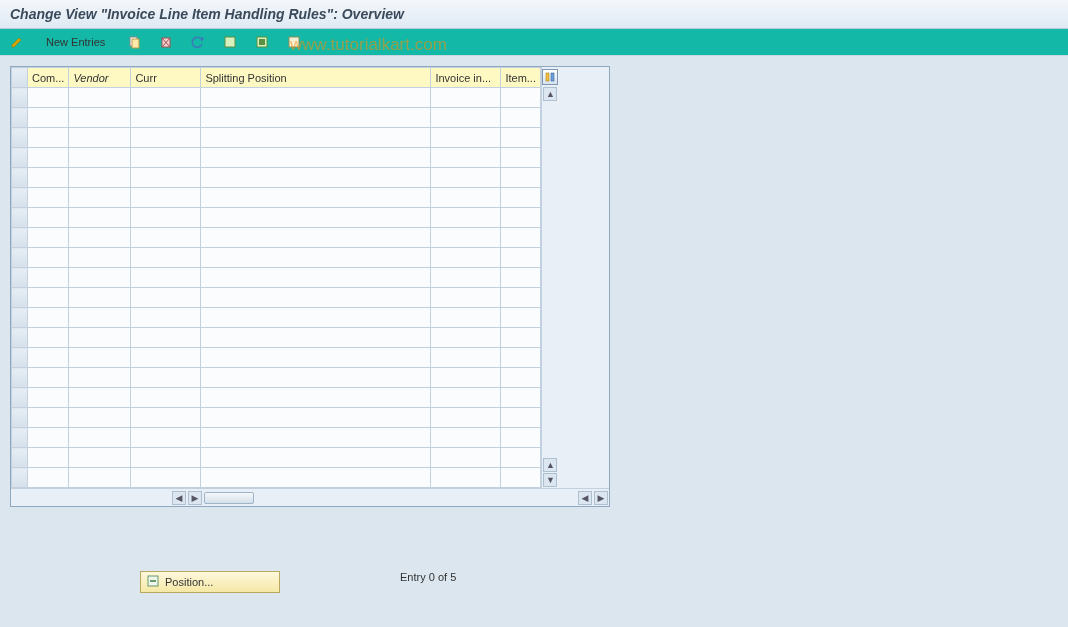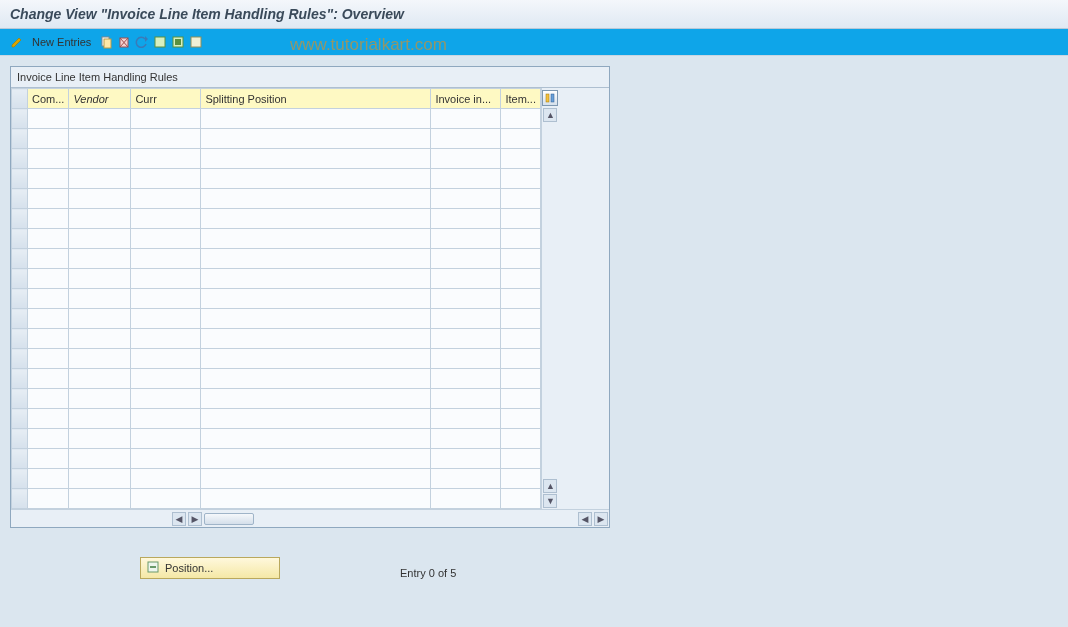--- a/index.html
+++ b/index.html
@@ -15,26 +15,26 @@
   .title-bar {
     background: linear-gradient(#f4f7fb, #dfe9f3);
     border-bottom: 1px solid #b8c9d8;
     padding: 6px 10px;
     font-size: 14px;
     font-weight: bold;
     font-style: italic;
     color: #3a4a5a;
   }
   .toolbar {
-    background: #0ea5e9;
+    background: #14b8a6;
     border-bottom: 1px solid #c9d6e2;
     padding: 4px 8px;
     display: flex;
     align-items: center;
-    gap: 0;
+    gap: 14px;
   }
   .tb-icon {
     width: 18px;
     height: 18px;
     display: inline-flex;
     align-items: center;
     justify-content: center;
     border: 1px solid transparent;
     cursor: pointer;
     font-size: 12px;
@@ -149,24 +149,24 @@
     width:50px; height:12px;
     background: linear-gradient(#f5f8fb,#d4dfea);
     border:1px solid #9fb4c8;
     margin:0 1px;
     border-radius:2px;
   }
   .hscroll-track { flex:1; height:12px; background:#e8eff6; }
   .bottom-bar {
     position: absolute;
     left: 0; right:0;
-    bottom: 44px;
+    bottom: 30px;
     padding: 4px 140px;
     display:flex;
-    align-items:flex-end;
+    align-items:flex-start;
     gap: 120px;
   }
   .position-btn {
     width: 140px;
     height: 22px;
     background: linear-gradient(#fff8dc,#f5e8a6);
     border:1px solid #b9a85d;
     display:flex;
     align-items:center;
     padding: 0 6px;
@@ -224,21 +224,20 @@
     <svg width="14" height="14" viewBox="0 0 14 14">
         <rect x="2" y="2" width="10" height="10" fill="#f0f0d6" stroke="#908f5a"></rect>
       </svg>
   </span>
 </div>
 
 <div class="watermark">www.tutorialkart.com</div>
 
 <div class="panel-area">
   <div class="table-frame">
-    <div class="table-caption">Invoice Line Item Handling Rules</div>
     <div class="table-wrap">
       <table class="grid">
         <thead>
           <tr>
             <th class="rowsel"></th>
             <th class="col-com">Com...</th>
             <th class="col-vendor">Vendor</th>
             <th class="col-user">Curr</th>
             <th class="col-split">Splitting Position</th>
             <th class="col-amt">Invoice in...</th>

